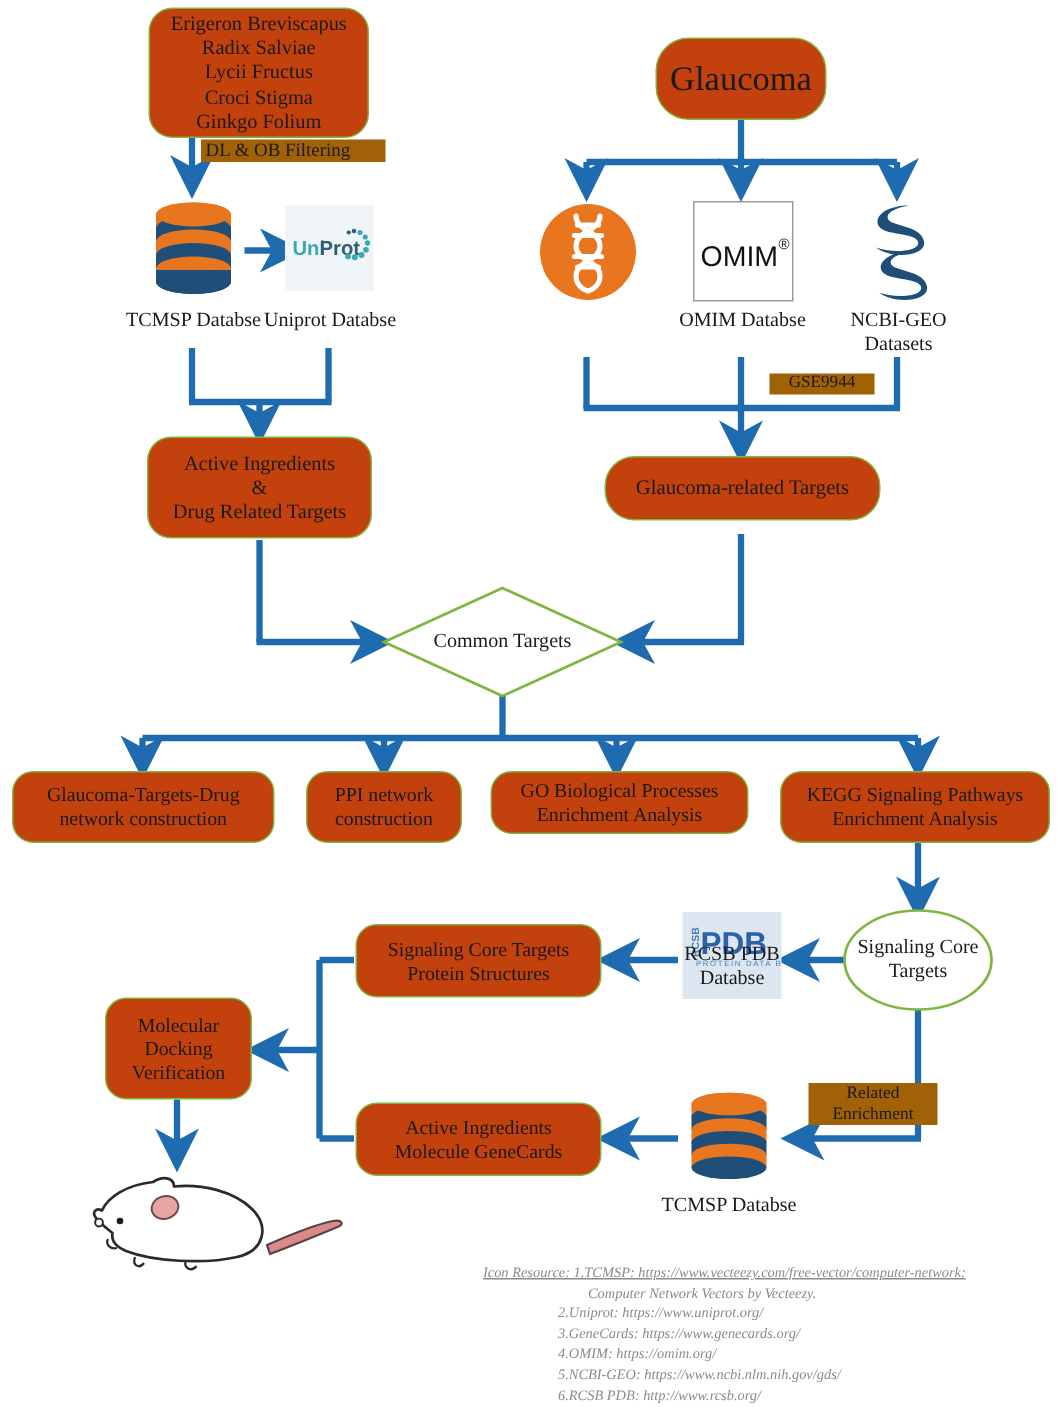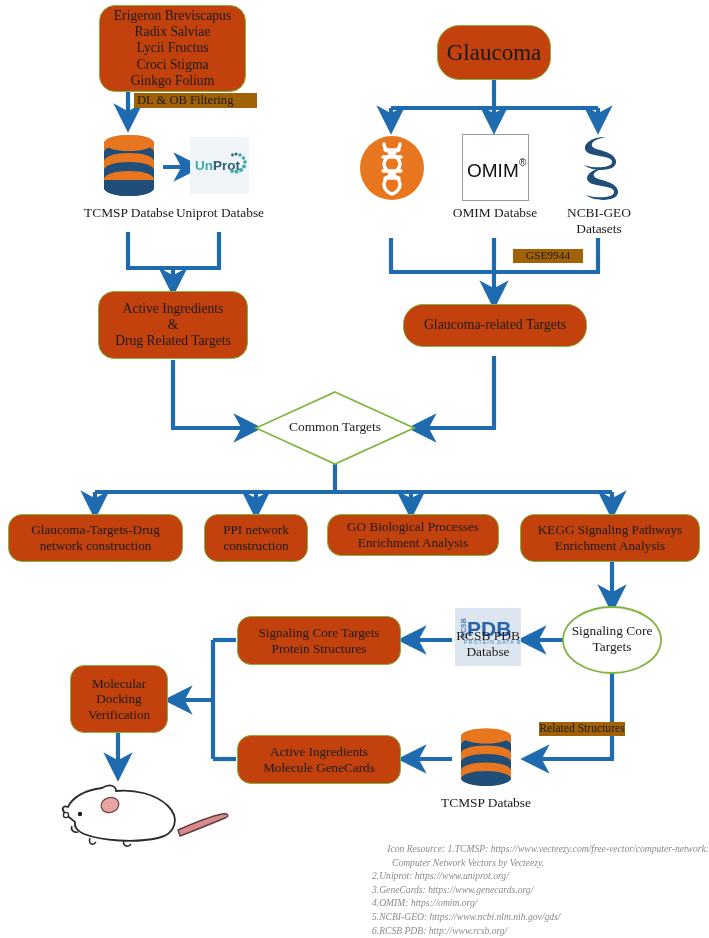--- a/index.html
+++ b/index.html
@@ -178,21 +178,21 @@
   <div class="node" style="left:70px;top:665px;width:98px;height:68px;font-size:13.2px;">
     <div>
       <span>Molecular</span>
       <span>Docking</span>
       <span>Verification</span>
     </div>
   </div>
 
   <div class="edge-note" style="left:539px;top:722px;width:86px;font-size:11.6px;">
     <span>Related</span>
-    <span>Structures</span>
+    <span>Enrichment</span>
   </div>
 
   <div class="icon-wrap" style="left:101px;top:133px;width:56px;height:70px;">
     <svg viewBox="0 0 56 70" width="56" height="70">
       <g>
         <ellipse cx="28" cy="10" rx="25" ry="8" fill="#E8761F"></ellipse>
         <rect x="3" y="10" width="50" height="9" fill="#E8761F"></rect>
         <ellipse cx="28" cy="19" rx="25" ry="8" fill="#1F4E79"></ellipse>
         <rect x="3" y="19" width="50" height="9" fill="#1F4E79"></rect>
         <ellipse cx="28" cy="28" rx="25" ry="8" fill="#E8761F"></ellipse>
@@ -321,21 +321,21 @@
       <ellipse cx="60" cy="27" rx="9" ry="7.5" fill="#E8A3A3" stroke="#6a4a4a" stroke-width="1.3" transform="rotate(-16 60 27)"></ellipse>
       <circle cx="30" cy="36" r="2.2" fill="#1a1a1a"></circle>
       <circle cx="16" cy="37" r="2.6" fill="#ffffff" stroke="#2b2b2b" stroke-width="1.3"></circle>
       <path d="M22,48 C20,52 24,55 28,54" fill="none" stroke="#2b2b2b" stroke-width="1.5"></path>
       <path d="M40,60 C38,66 43,68 46,64" fill="none" stroke="#2b2b2b" stroke-width="1.5"></path>
       <path d="M74,62 C72,68 78,70 81,66" fill="none" stroke="#2b2b2b" stroke-width="1.5"></path>
     </svg>
   </div>
 
   <div class="footnote" style="left:322px;top:842px;width:387px;font-size:9.6px;">
-    <div style="text-align:right;">Icon Resource: 1.TCMSP: https://www.vecteezy.com/free-vector/computer-network:</div>
+    <div style="text-align:left;text-decoration:underline;">Icon Resource: 1.TCMSP: https://www.vecteezy.com/free-vector/computer-network:</div>
     <div style="padding-left:70px;">Computer Network Vectors by Vecteezy.</div>
     <div style="padding-left:50px;">2.Uniprot: https://www.uniprot.org/</div>
     <div style="padding-left:50px;">3.GeneCards: https://www.genecards.org/</div>
     <div style="padding-left:50px;">4.OMIM: https://omim.org/</div>
     <div style="padding-left:50px;">5.NCBI-GEO: https://www.ncbi.nlm.nih.gov/gds/</div>
     <div style="padding-left:50px;">6.RCSB PDB: http://www.rcsb.org/</div>
   </div>
 
 </div>
 

